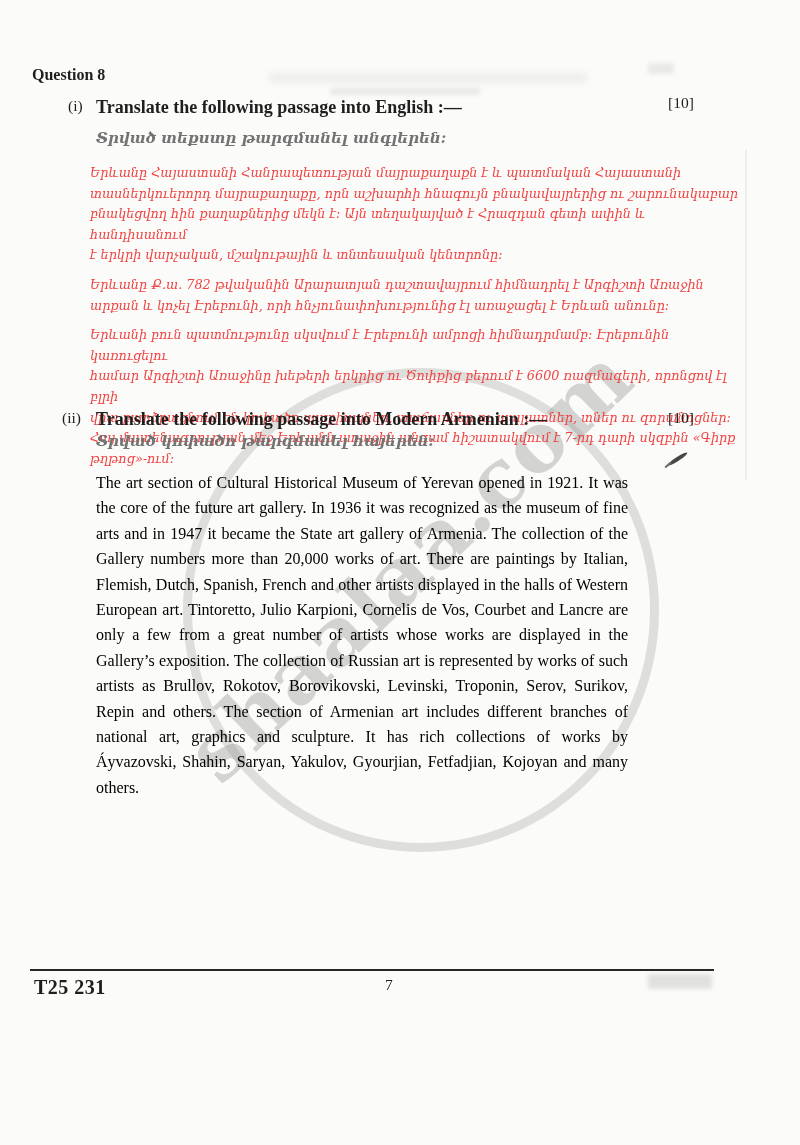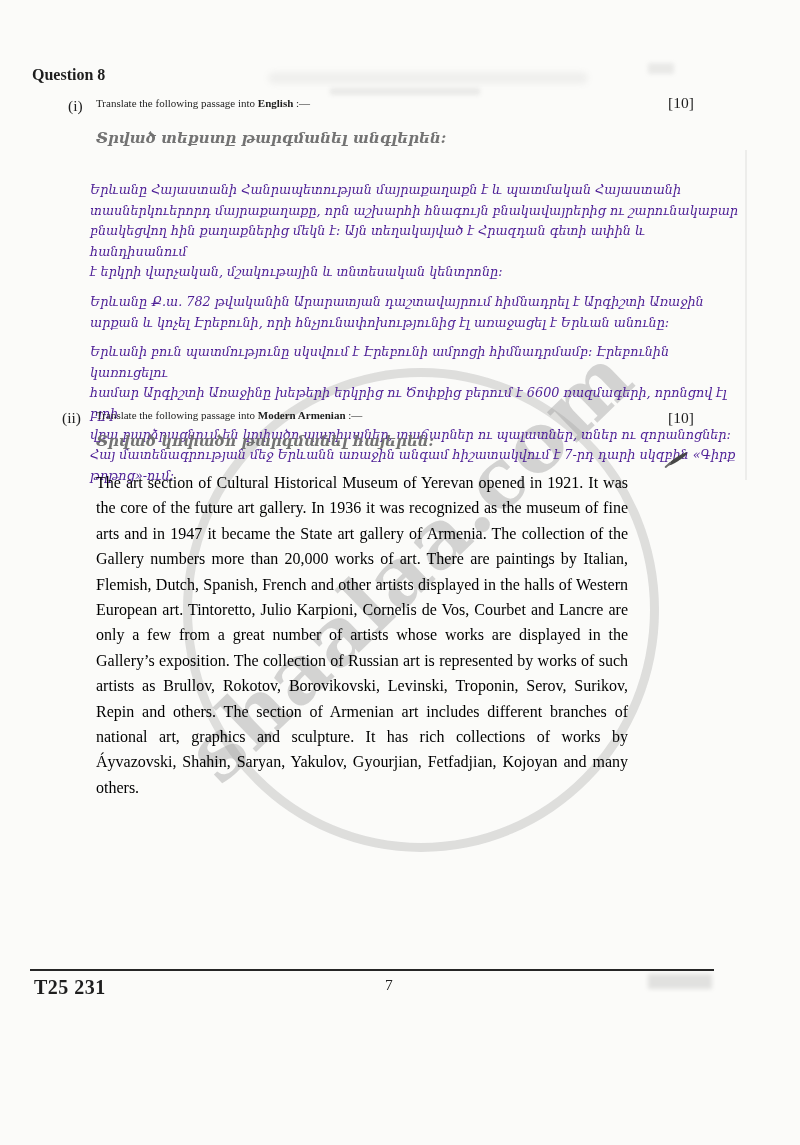--- a/index.html
+++ b/index.html
@@ -24,30 +24,30 @@
   .artifact{position:absolute;z-index:1;pointer-events:none;}
   .smudge-top1{left:268px;top:72px;width:320px;height:12px;background:#8a8a8a;opacity:.10;filter:blur(3px);border-radius:6px;}
   .smudge-top2{left:330px;top:88px;width:150px;height:7px;background:#777;opacity:.13;filter:blur(2px);}
   .smudge-topright{left:648px;top:63px;width:26px;height:11px;background:#999;opacity:.18;filter:blur(2px);}
   .smudge-footer{left:648px;top:974px;width:64px;height:15px;background:#888;opacity:.22;filter:blur(2px);}
   .edge-line{left:745px;top:150px;width:2px;height:330px;background:#bbb;opacity:.22;}
   
   .content{position:absolute;inset:0;z-index:2;}
   .q-title{position:absolute;left:32px;top:66px;font-size:16px;font-weight:bold;}
   .part-num{position:absolute;font-size:15.5px;}
-  .instr{position:absolute;left:96px;font-size:11px;}
+  .instr{position:absolute;left:96px;font-size:18px;font-weight:bold;}
   .marks{position:absolute;left:668px;font-size:15.5px;text-align:right;}
   .arm-head{
     position:absolute;left:96px;font-size:15px;font-weight:bold;font-style:italic;
     font-family:"DejaVu Serif","DejaVu Sans",serif;color:#737373;
   }
   .arm-pass{
-    position:absolute;left:90px;top:180px;width:652px;
+    position:absolute;left:90px;top:163px;width:652px;
     font-family:"DejaVu Serif","DejaVu Sans",serif;font-style:italic;
-    font-size:12.8px;line-height:20.6px;color:#4c1d95;
+    font-size:12.8px;line-height:20.6px;color:#ef4444;
   }
   .arm-pass p{margin:0 0 9px;white-space:pre-line;}
   .eng-pass{
     position:absolute;left:96px;top:470px;width:532px;
     font-size:16px;line-height:25.4px;text-align:justify;color:#000000;
   }
   
   .pen-tick{position:absolute;left:664px;top:448px;width:28px;height:22px;}
   .pen-tick .stroke{
     position:absolute;left:2px;top:9px;width:23px;height:3.5px;

